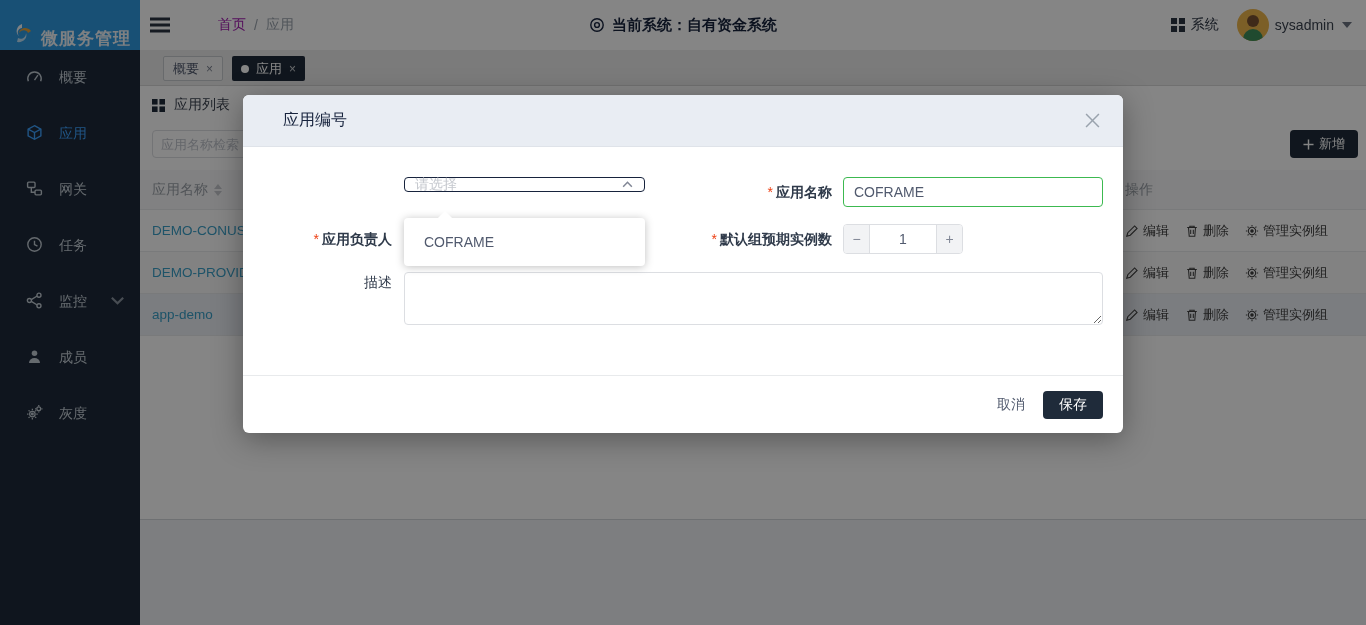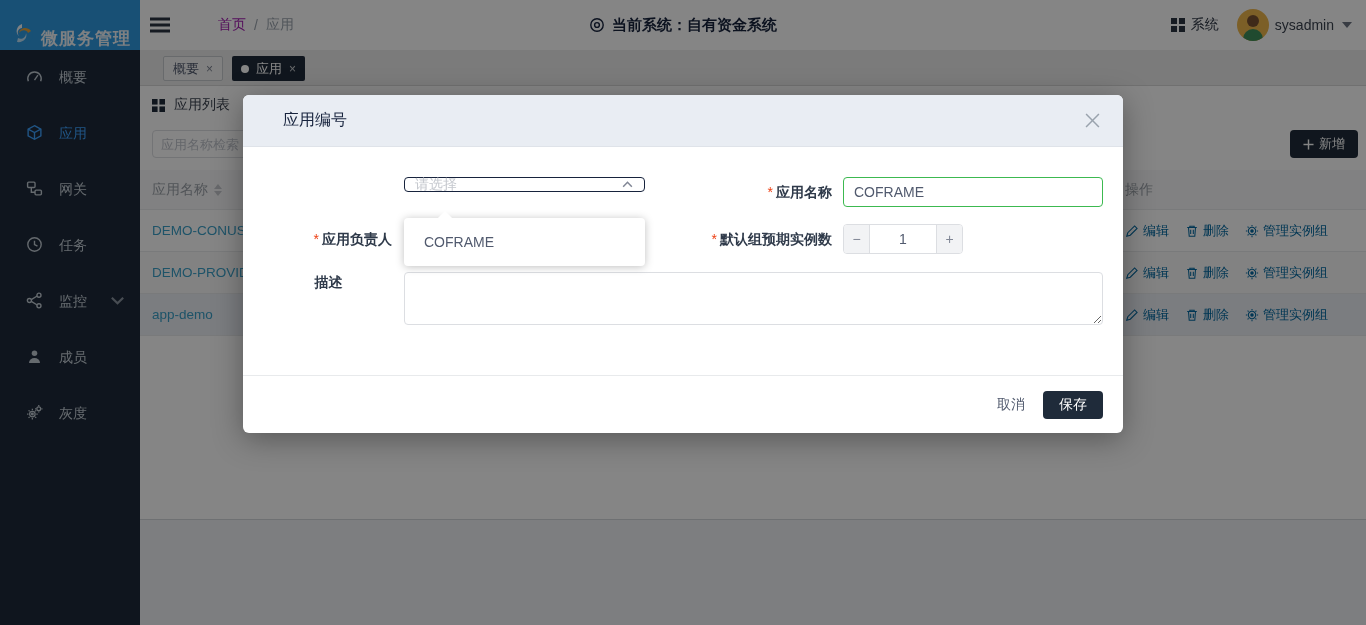--- a/index.html
+++ b/index.html
@@ -60,21 +60,21 @@
   .col-name { flex:none; width:180px; padding-left:12px; display:flex; align-items:center; gap:6px; }
   .col-mid { flex:1; }
   .col-ops { flex:none; width:241px; display:flex; align-items:center; gap:16px; }
   .sorter { display:inline-flex; flex-direction:column; gap:2px; }
   .sorter i { width:0; height:0; border-left:4px solid transparent; border-right:4px solid transparent; display:block; }
   .sorter .up { border-bottom:5px solid #c5c8ce; }
   .sorter .dn { border-top:5px solid #c5c8ce; }
   .trow { display:flex; height:42px; align-items:center; border-bottom:1px solid #e8eaec; }
   .trow.r0 { background:#ffffff; } .trow.r1 { background:#fafafa; } .trow.r2 { background:#ebeff5; }
   .app-link { color:#3aa0c8; cursor:pointer; font-size:13.5px; white-space:nowrap; }
-  .op { display:flex; align-items:center; gap:4px; color:#0369a1; font-size:13px; cursor:pointer; white-space:nowrap; }
+  .op { display:flex; align-items:center; gap:4px; color:#404040; font-size:13px; cursor:pointer; white-space:nowrap; }
   .op svg { width:14px; height:14px; }
 
   
   .overlay { position:absolute; inset:0; background:rgba(0,0,0,0.48); z-index:5; }
   .modal { position:absolute; left:243px; top:95px; width:880px; height:338px; background:#ffffff;
     border-radius:6px; box-shadow:0 6px 30px rgba(0,0,0,.35); z-index:10; }
   .modal-header { height:52px; background:#e9edf3; border-radius:6px 6px 0 0; display:flex; align-items:center;
     padding:0 40px; border-bottom:1px solid #dfe3e9; }
   .modal-title { font-size:16px; color:#17233d; }
   .modal-close { position:absolute; right:20px; top:14px; width:22px; height:22px; color:#9aa3ad;
@@ -401,21 +401,21 @@
 
   <div class="form-label" style="left:389px; top:129px; width:200px;">
     <span class="star">*</span><span>默认组预期实例数</span>
   </div>
   <div class="stepper">
     <span class="step-btn minus">−</span>
     <input class="step-val" value="1" style="">
     <span class="step-btn plus">+</span>
   </div>
 
-  <div class="form-label" style="left:11px; top:172px; width:149px; font-weight:bold;text-align:center;">
+  <div class="form-label" style="left:0; top:172px; width:149px; font-weight:normal;">
     <span>描述</span>
   </div>
   <textarea class="desc-area" style=""></textarea>
 
   <div class="dropdown">
     <span class="arrow"></span>
     <div class="dd-option">COFRAME</div>
   </div>
 
   <div class="modal-footer">

